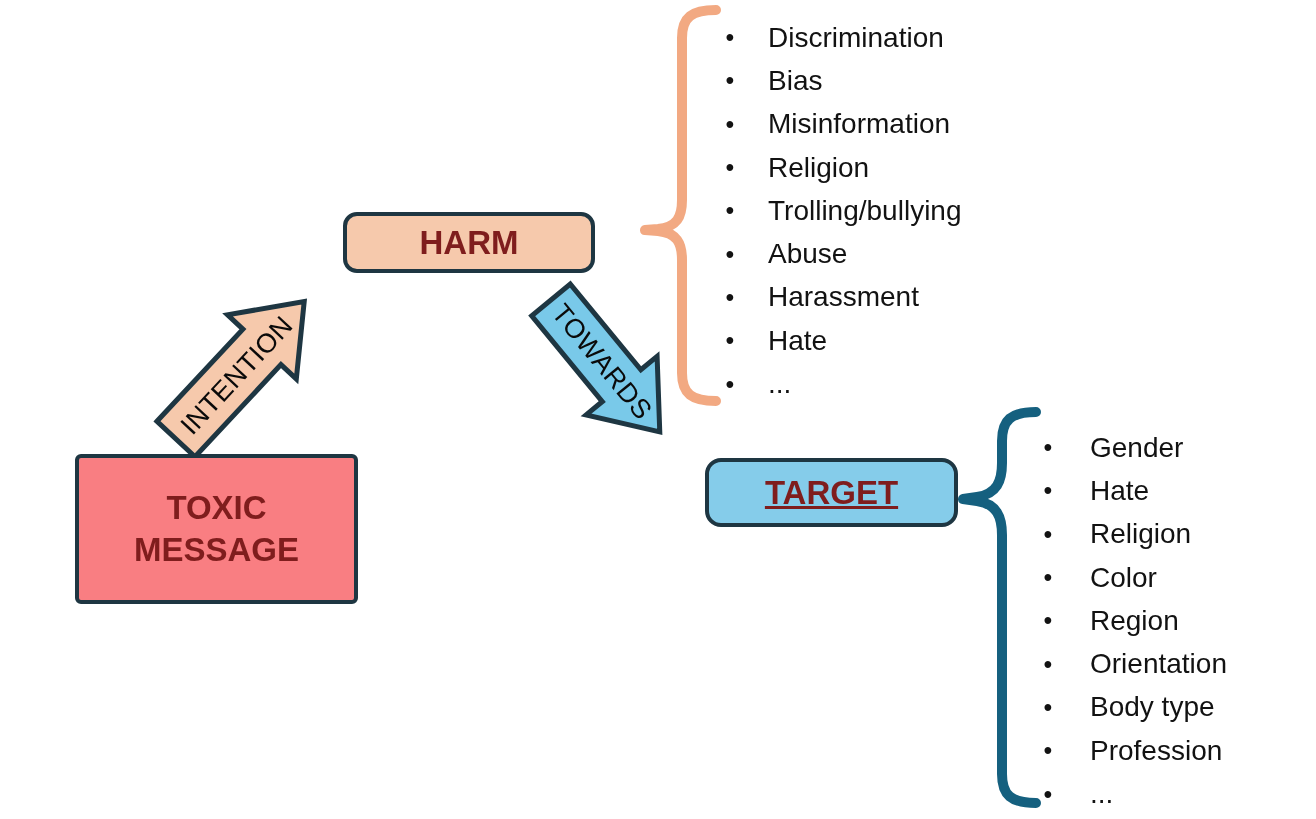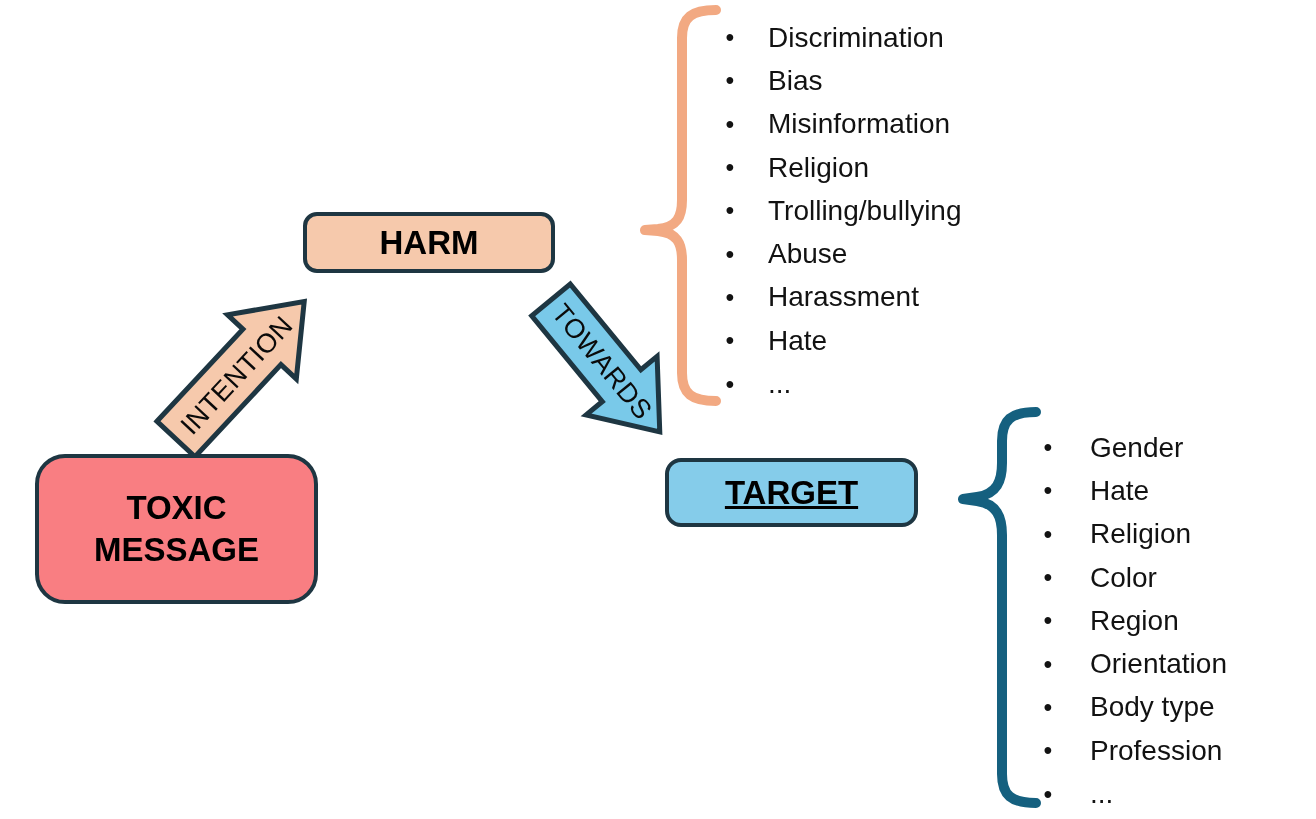--- a/index.html
+++ b/index.html
@@ -23,28 +23,29 @@
   }
   .node-box {
     position: absolute;
     box-sizing: border-box;
     border: 4px solid #1E3642;
     display: flex;
     flex-direction: column;
     align-items: center;
     justify-content: center;
     font-weight: 700;
-    color: #000000;
+    color: #7f1d1d;
     text-align: center;
+    margin-left: 40px;
   }
   #toxic-box {
     left: 35px; top: 454px;
     width: 283px; height: 150px;
     background: #F97E82;
-    border-radius: 30px;
+    border-radius: 6px;
     font-size: 33px;
     line-height: 1.28;
   }
   #harm-box {
     left: 303px; top: 212px;
     width: 252px; height: 61px;
     background: #F6C9AC;
     border-radius: 14px;
     font-size: 33px;
   }

